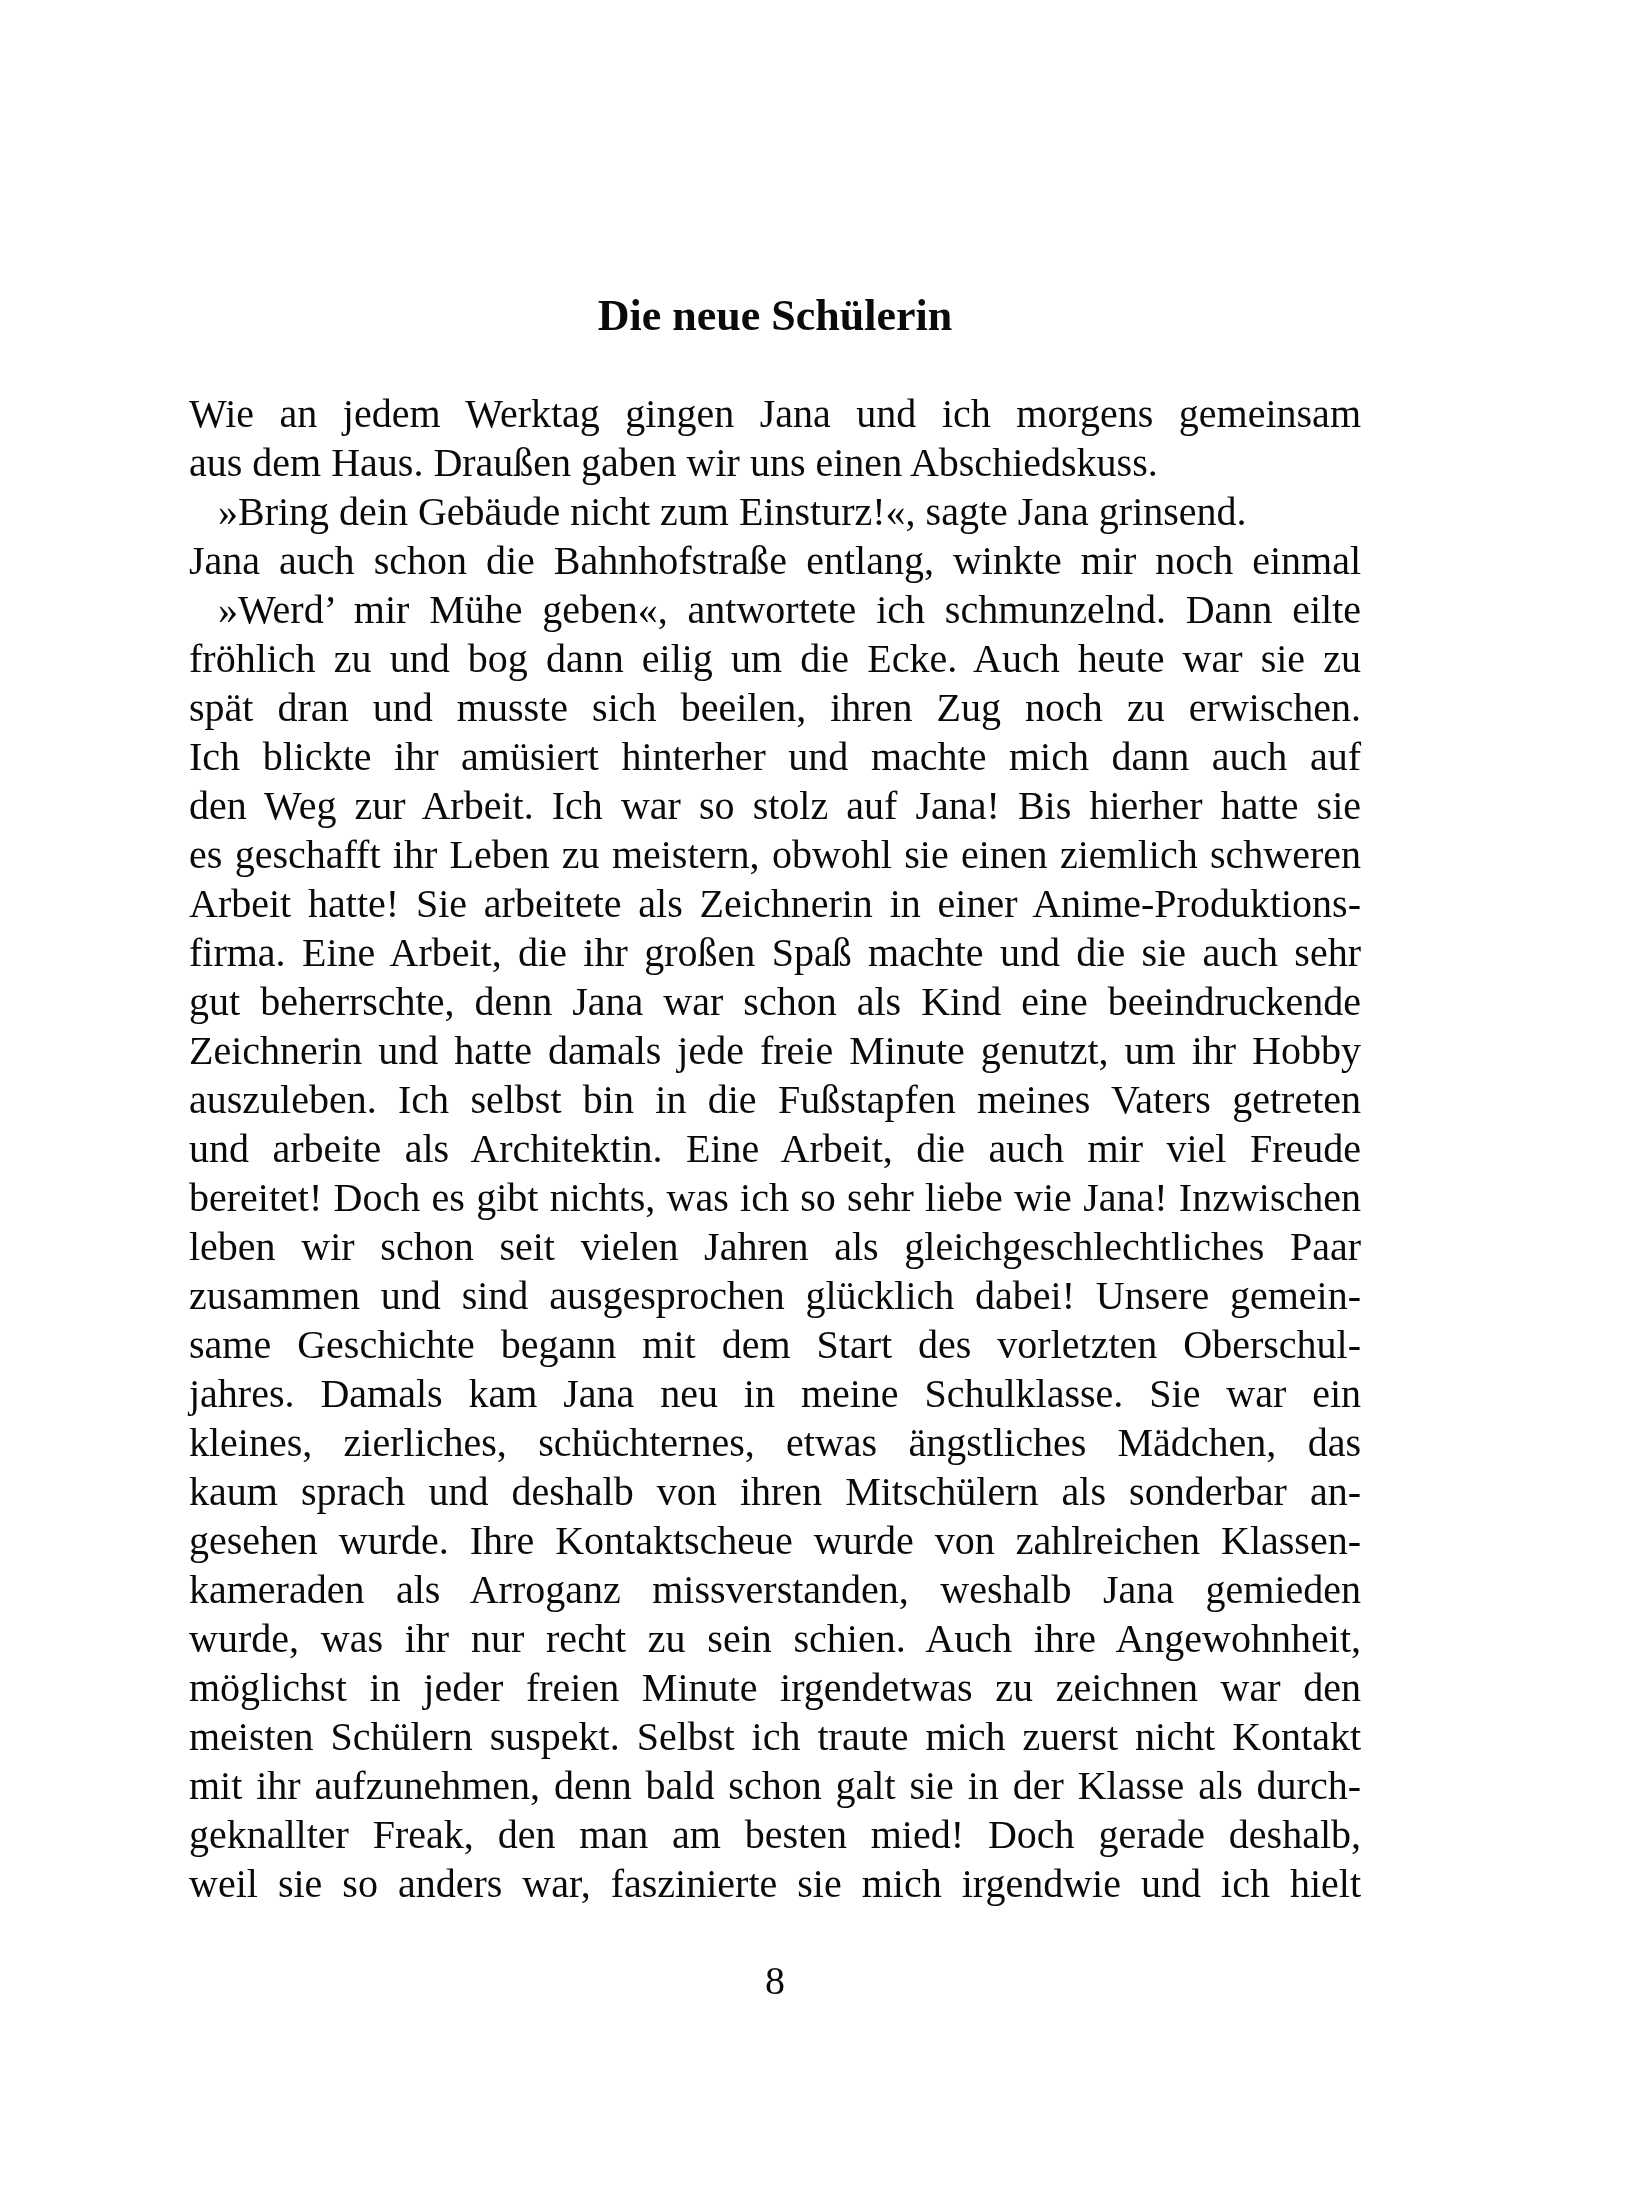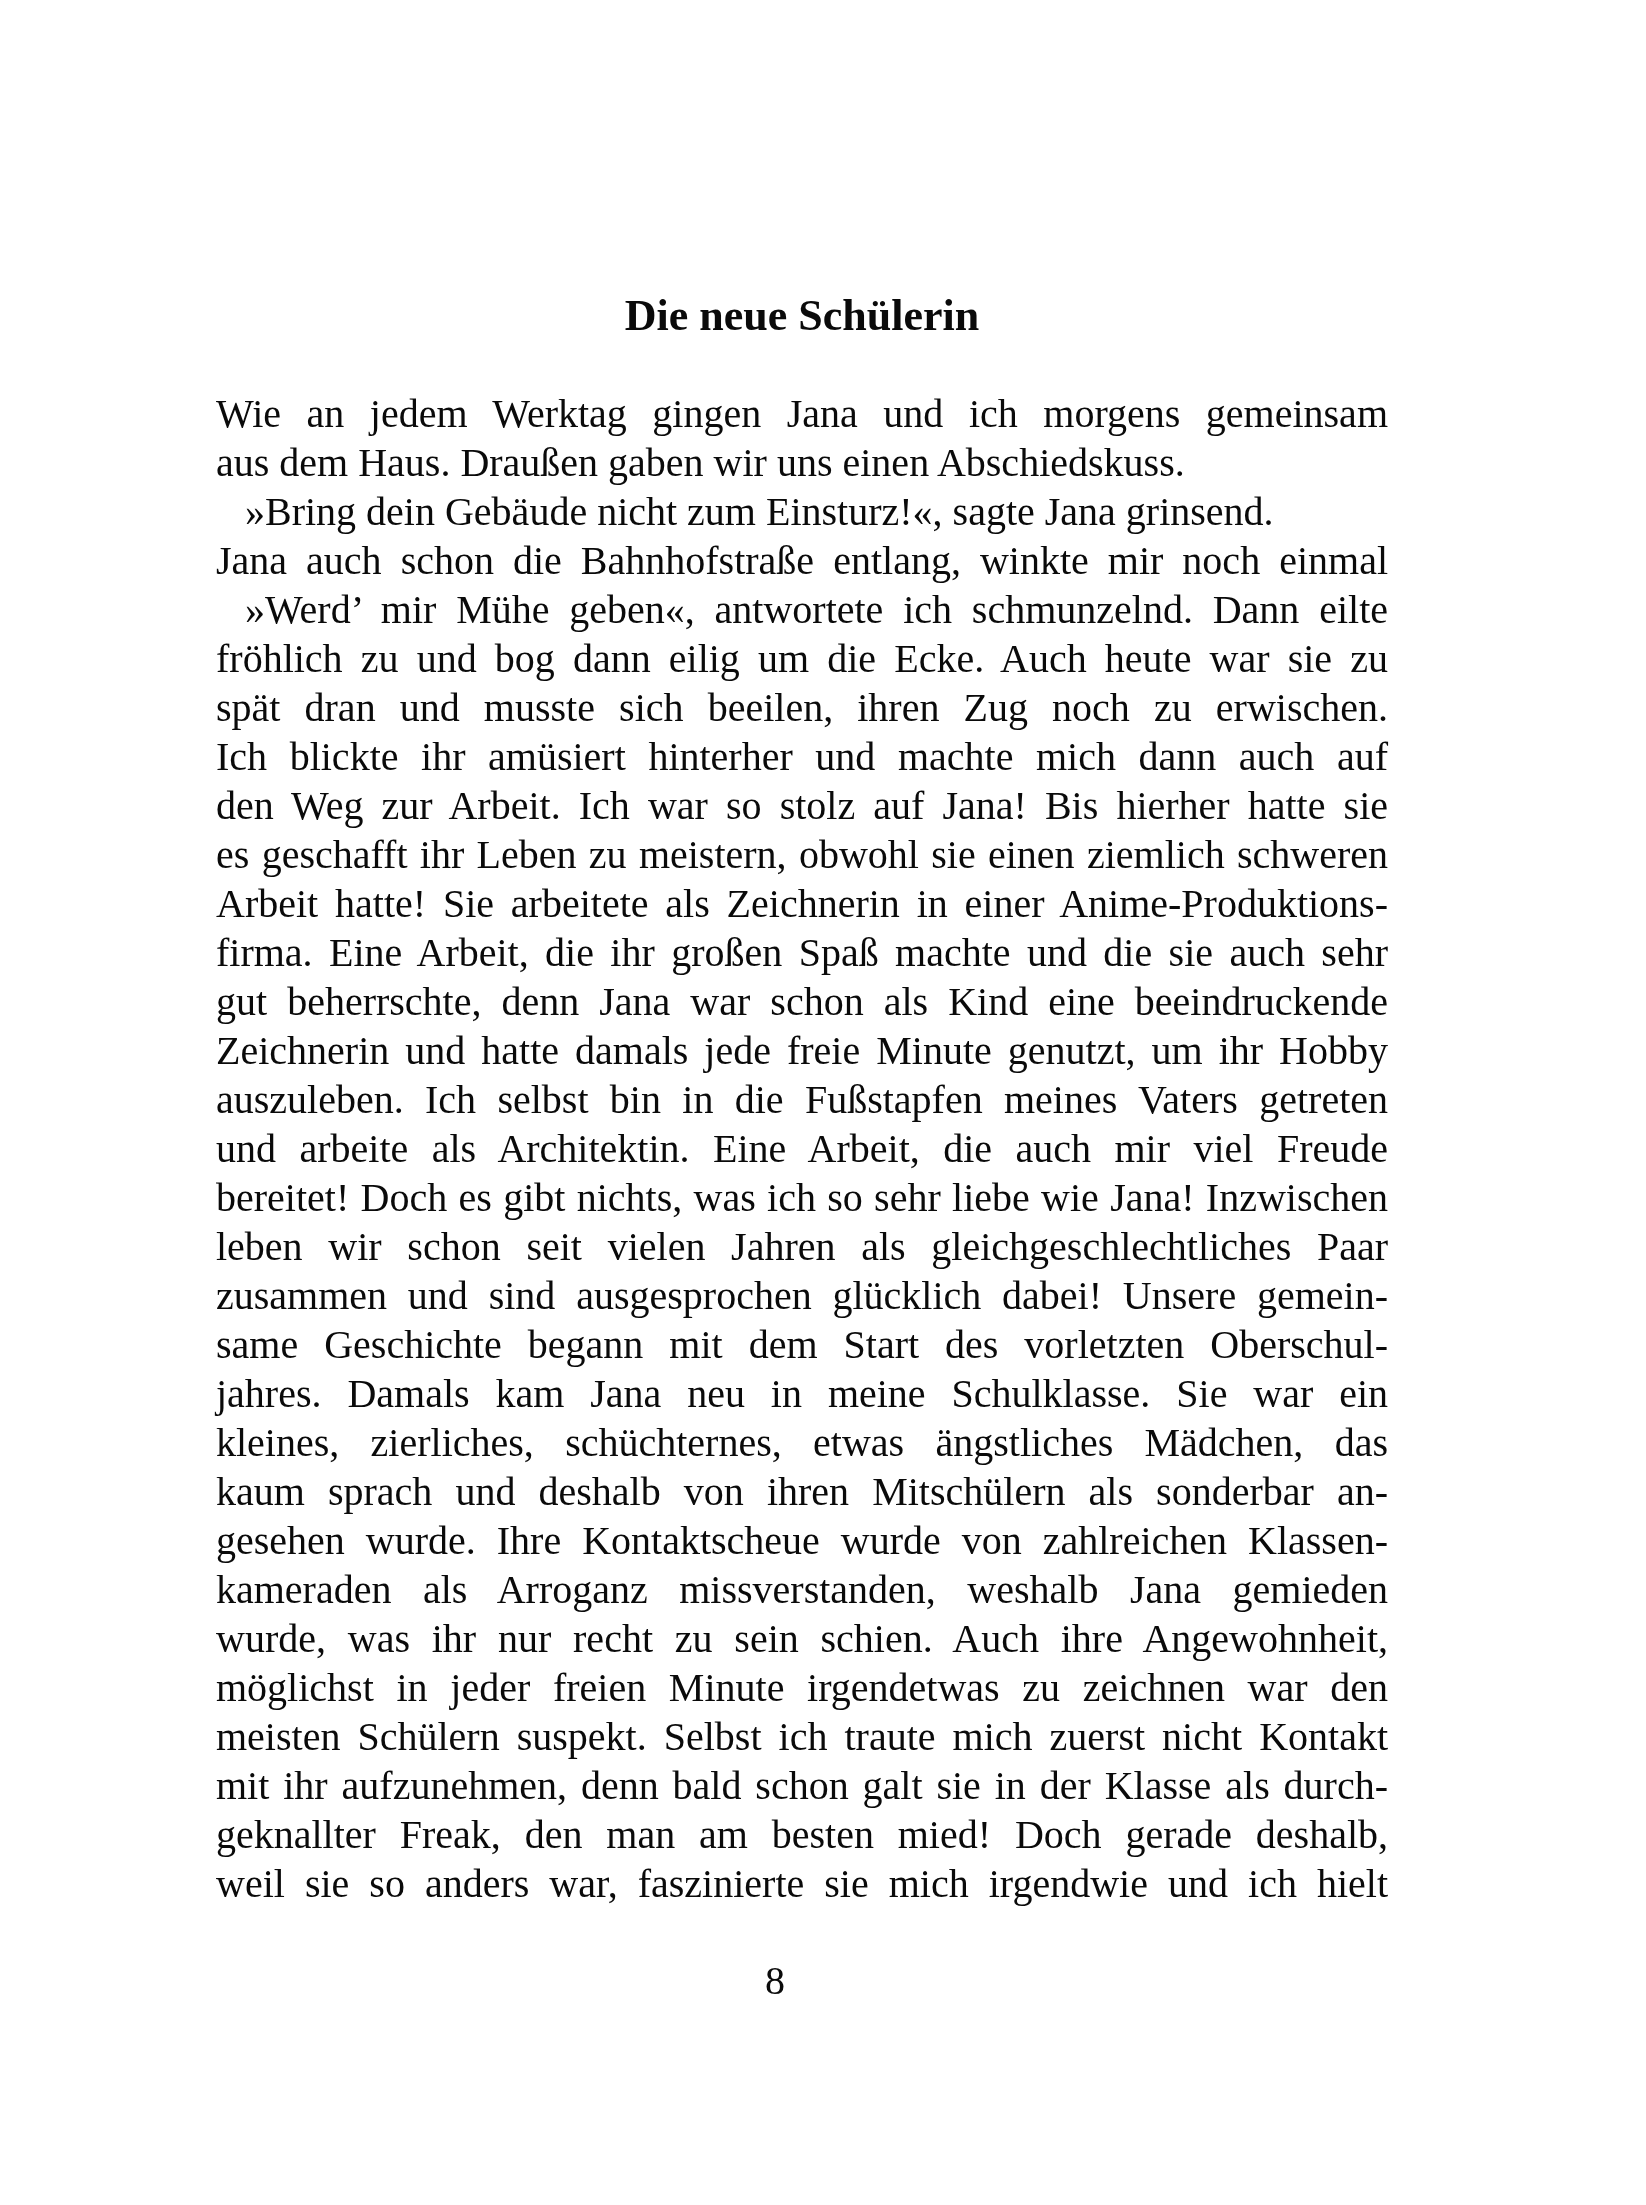--- a/index.html
+++ b/index.html
@@ -20,21 +20,20 @@
     background: #ffffff;
     color: #0a0a0a;
     font-family: "Liberation Serif", "DejaVu Serif", serif;
     overflow: hidden;
   }
   .text-block {
     position: absolute;
     left: 189px;
     top: 291px;
     width: 1172px;
-    margin-left: 27px;
   }
   .chapter-title {
     margin: 0 0 49px 0;
     font-size: 44px;
     line-height: 49px;
     font-weight: bold;
     text-align: center;
   }
   .body-lines {
     font-size: 40px;

